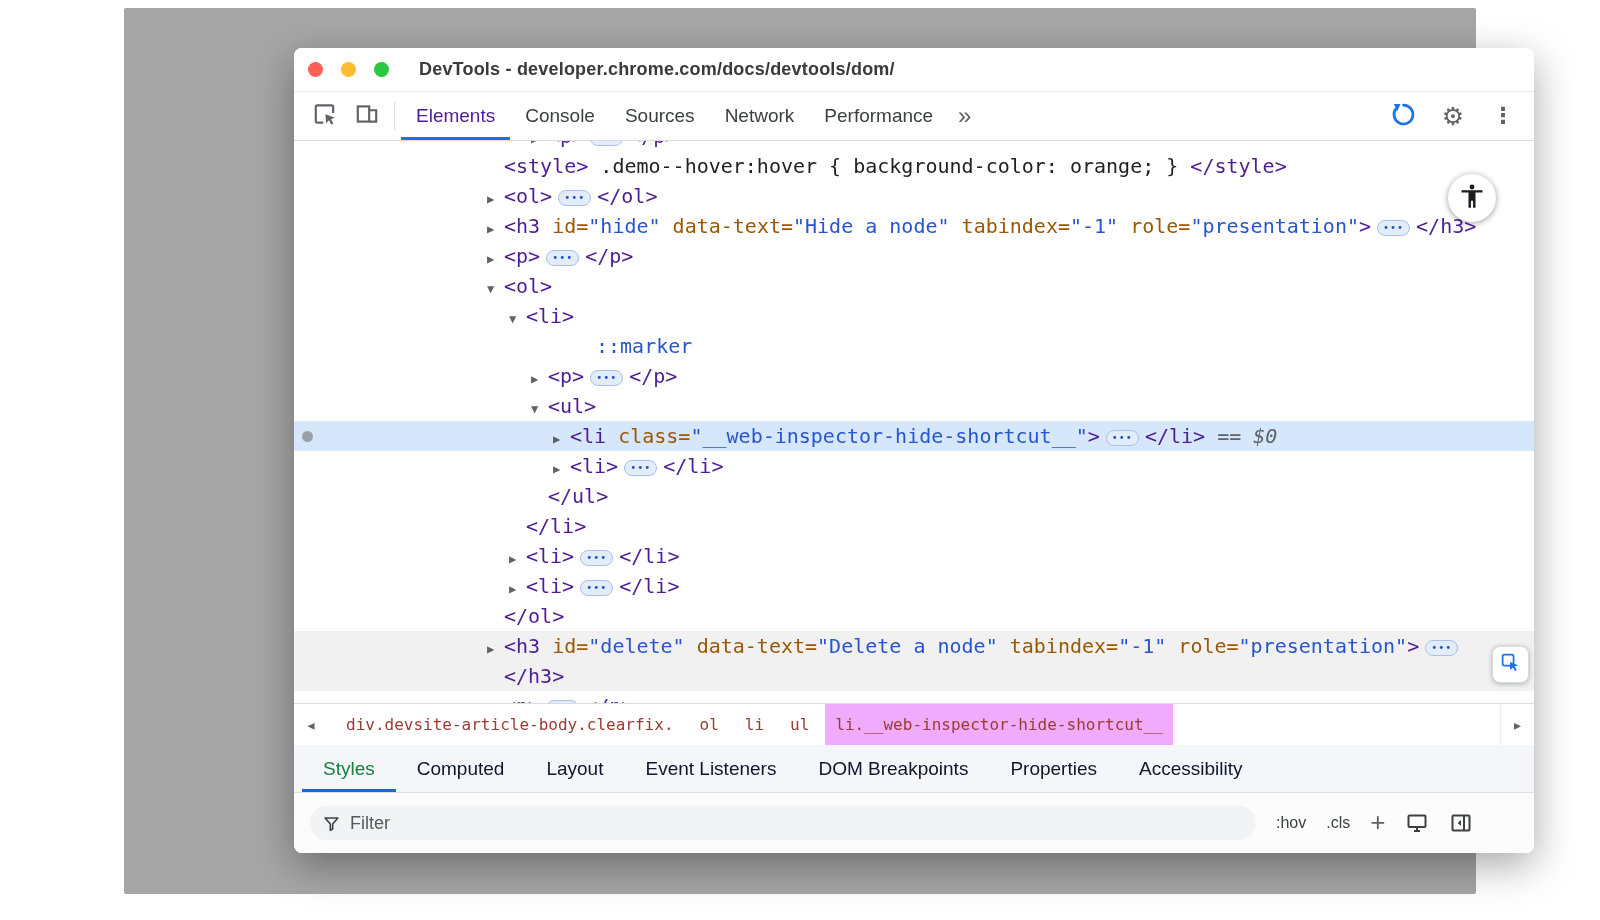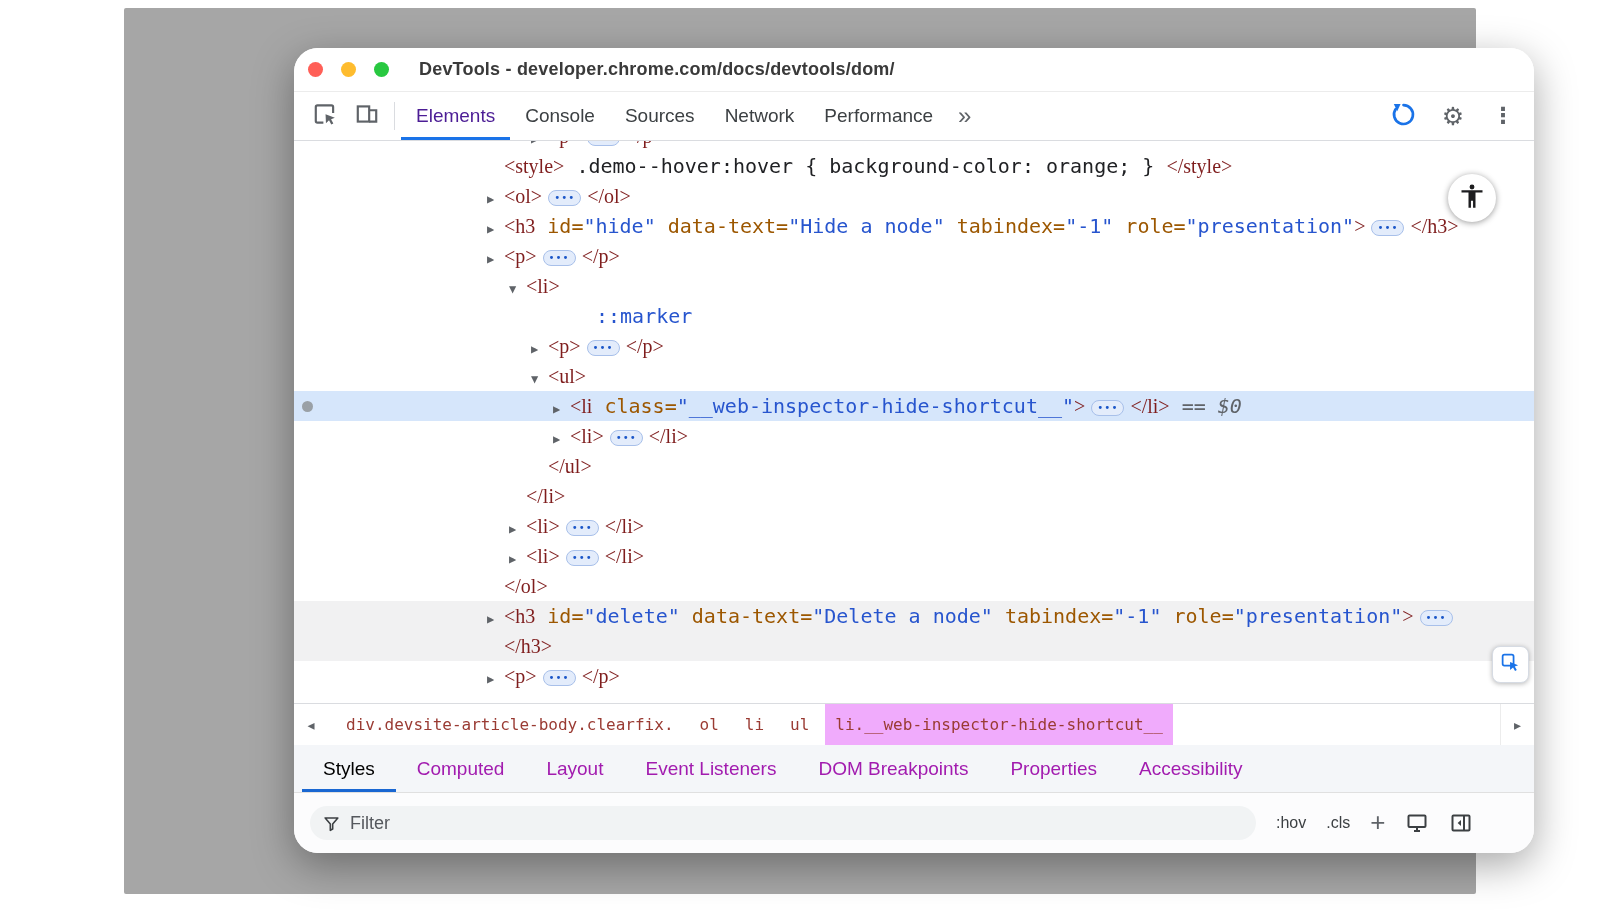--- a/index.html
+++ b/index.html
@@ -1,21 +1,21 @@
 <!DOCTYPE html>
 <html><head>
 <meta charset="utf-8">
 <style>
   * { margin:0; padding:0; box-sizing:border-box; }
   html,body { width:1600px; height:920px; background:#ffffff; overflow:hidden;
     font-family:"Liberation Sans","DejaVu Sans",sans-serif; }
   .desktop { position:absolute; left:124px; top:8px; width:1352px; height:886px;
     background:#a6a6a6; border-radius:2px; }
   .window { position:absolute; left:170px; top:40px; width:1240px; height:805px;
-    background:#fff; border-radius:24px; overflow:hidden;
+    background:#fff; border-radius:8px; overflow:hidden;
     box-shadow:0 12px 40px rgba(0,0,0,.35); }
 
   
   .titlebar { height:44px; display:flex; align-items:center; background:#fff;
     border-bottom:1px solid #ececec; padding-left:14px; }
   .lights { display:flex; gap:18px; }
   .light { width:15px; height:15px; border-radius:50%; }
   .light.red{ background:#ff5f57; } .light.yellow{ background:#febc2e; } .light.green{ background:#28c840; }
   .wtitle { font-weight:bold; font-size:18px; color:#3a3a3a; margin-left:30px; letter-spacing:.2px; }
 
@@ -34,21 +34,21 @@
 
   
   .tree { height:562px; background:#fff; overflow:hidden; position:relative;
     font-family:"DejaVu Sans Mono","Liberation Mono",monospace; font-size:20px; }
   .t-row { height:30px; line-height:30px; white-space:pre; position:relative; }
   .t-row.sel { background:#d6e6fb; }
   .t-row.hov { background:#f1f1f2; }
   .clip-top { margin-top:-20px; }
   .arr { display:inline-block; width:17px; font-size:12px; color:#5f6368; }
   .dot { position:absolute; left:8px; top:10px; width:11px; height:11px; border-radius:50%; background:#9aa0a6; }
-  .sg-t { color:#7f1d1d;font-family:Liberation Serif, serif; }
+  .sg-t { color:#4c1d95; }
   .sg-a { color:#9c5700; }
   .sg-v { color:#2755ce; }
   .sg-c { color:#202124; }
   .sg-p { color:#2755ce; }
   .sg-g { color:#5f6368; }
   .sg-d { color:#5f6368; font-style:italic; }
   .pill { display:inline-block; background:#e3ecfb; border:1px solid #a8c0ea; border-radius:9px;
     color:#1a56c8; font-size:10px; letter-spacing:1px; line-height:14px; padding:0 5px;
     margin:0 6px; vertical-align:2px; }
 
@@ -66,22 +66,22 @@
     color:#5f6368; font-size:14px; font-family:"DejaVu Sans",sans-serif; flex:none; }
   .bc-scroll.right { border-left:1px solid #ececec; }
   .bc-list { flex:1; display:flex; align-items:stretch; overflow:hidden; padding-left:8px; }
   .crumb { display:inline-flex; align-items:center; padding:0 10px; margin-right:6px;
     color:#9a3b33; white-space:pre; }
   .crumb-sel { background:#f0abfc; }
 
   
   .stabs { height:48px; display:flex; align-items:stretch; background:#f4f6f9;
     border-bottom:1px solid #e0e0e0; padding-left:8px; }
-  .stab { padding:0 21px; display:flex; align-items:center; font-size:19px; color:#a21caf; }
-  .stab.active { color:#000000; box-shadow:inset 0 -3px 0 #1967d2; }
+  .stab { padding:0 21px; display:flex; align-items:center; font-size:19px; color:#0f172a; }
+  .stab.active { color:#15803d; box-shadow:inset 0 -3px 0 #1967d2; }
 
   
   .filterrow { height:60px; display:flex; align-items:center; padding:0 16px; background:#fcfcfd; gap:20px; }
   .fpill { flex:1; max-width:946px; height:34px; background:#f1f3f4; border-radius:17px;
     display:flex; align-items:center; padding:0 12px; gap:9px; }
   .fpill input { flex:1; border:none; outline:none; background:transparent; font-size:18px; color:#202124;
     font-family:"Liberation Sans","DejaVu Sans",sans-serif; }
   .fpill input::placeholder { color:#55585d; opacity:1; }
   .ftoggle { font-size:16px; color:#3c4043; cursor:default; }
   .fplus { font-size:26px; color:#5f6368; line-height:1; margin-top:-3px; }
@@ -147,20 +147,21 @@
         </div>
       </div>
     </div>
 
     <div class="tree">
         <div class="t-row clip-top" style="padding-left: 237px;"><span class="arr">▶</span><span class="sg-t">&lt;p&gt;</span><span class="pill">•••</span><span class="sg-t">&lt;/p&gt;</span></div>
         <div class="t-row" style="padding-left: 193px;"><span class="arr"> </span><span class="sg-t">&lt;style&gt;</span><span class="sg-c"> .demo--hover:hover { background-color: orange; } </span><span class="sg-t">&lt;/style&gt;</span></div>
         <div class="t-row" style="padding-left: 193px;"><span class="arr">▶</span><span class="sg-t">&lt;ol&gt;</span><span class="pill">•••</span><span class="sg-t">&lt;/ol&gt;</span></div>
         <div class="t-row" style="padding-left: 193px;"><span class="arr">▶</span><span class="sg-t">&lt;h3</span><span class="sg-a"> id=</span><span class="sg-v">"hide"</span><span class="sg-a"> data-text=</span><span class="sg-v">"Hide a node"</span><span class="sg-a"> tabindex=</span><span class="sg-v">"-1"</span><span class="sg-a"> role=</span><span class="sg-v">"presentation"</span><span class="sg-t">&gt;</span><span class="pill">•••</span><span class="sg-t">&lt;/h3&gt;</span></div>
         <div class="t-row" style="padding-left: 193px;"><span class="arr">▶</span><span class="sg-t">&lt;p&gt;</span><span class="pill">•••</span><span class="sg-t">&lt;/p&gt;</span></div>
+        <div class="t-row" style="padding-left: 193px;"><span class="arr">▼</span><span class="sg-t">&lt;ol&gt;</span></div>
         <div class="t-row" style="padding-left: 215px;"><span class="arr">▼</span><span class="sg-t">&lt;li&gt;</span></div>
         <div class="t-row" style="padding-left: 237px; margin-left: 48px;"><span class="arr"> </span><span class="sg-p">::marker</span></div>
         <div class="t-row" style="padding-left: 237px;"><span class="arr">▶</span><span class="sg-t">&lt;p&gt;</span><span class="pill">•••</span><span class="sg-t">&lt;/p&gt;</span></div>
         <div class="t-row" style="padding-left: 237px;"><span class="arr">▼</span><span class="sg-t">&lt;ul&gt;</span></div>
         <div class="t-row sel" style="padding-left: 259px;"><span class="dot"></span><span class="arr">▶</span><span class="sg-t">&lt;li</span><span class="sg-a"> class=</span><span class="sg-v">"__web-inspector-hide-shortcut__"</span><span class="sg-t">&gt;</span><span class="pill">•••</span><span class="sg-t">&lt;/li&gt;</span><span class="sg-g"> == </span><span class="sg-d">$0</span></div>
         <div class="t-row" style="padding-left: 259px;"><span class="arr">▶</span><span class="sg-t">&lt;li&gt;</span><span class="pill">•••</span><span class="sg-t">&lt;/li&gt;</span></div>
         <div class="t-row" style="padding-left: 237px;"><span class="arr"> </span><span class="sg-t">&lt;/ul&gt;</span></div>
         <div class="t-row" style="padding-left: 215px;"><span class="arr"> </span><span class="sg-t">&lt;/li&gt;</span></div>
         <div class="t-row" style="padding-left: 215px;"><span class="arr">▶</span><span class="sg-t">&lt;li&gt;</span><span class="pill">•••</span><span class="sg-t">&lt;/li&gt;</span></div>
         <div class="t-row" style="padding-left: 215px;"><span class="arr">▶</span><span class="sg-t">&lt;li&gt;</span><span class="pill">•••</span><span class="sg-t">&lt;/li&gt;</span></div>

